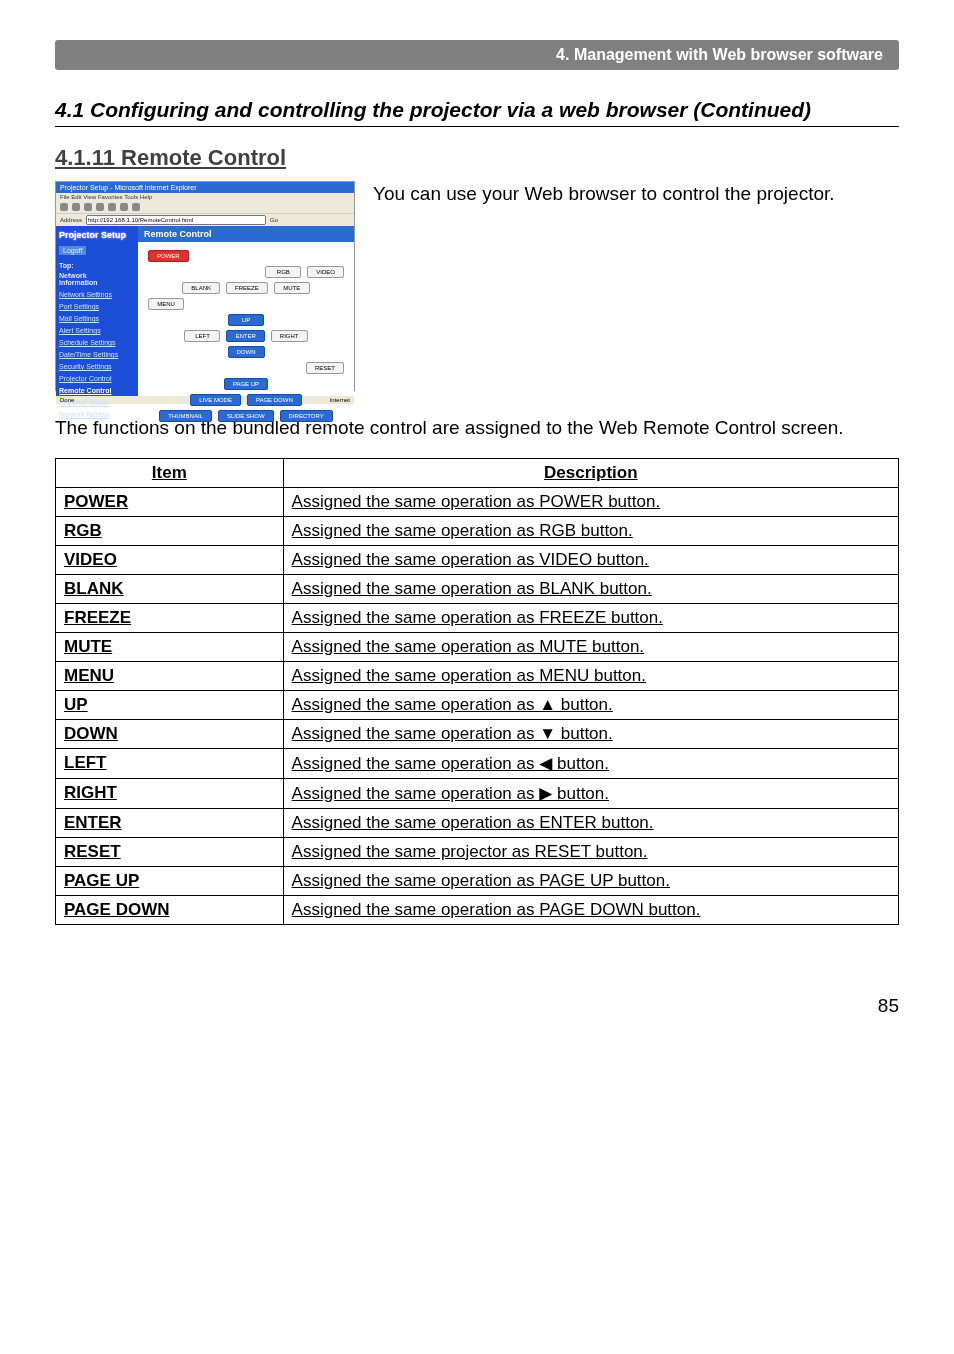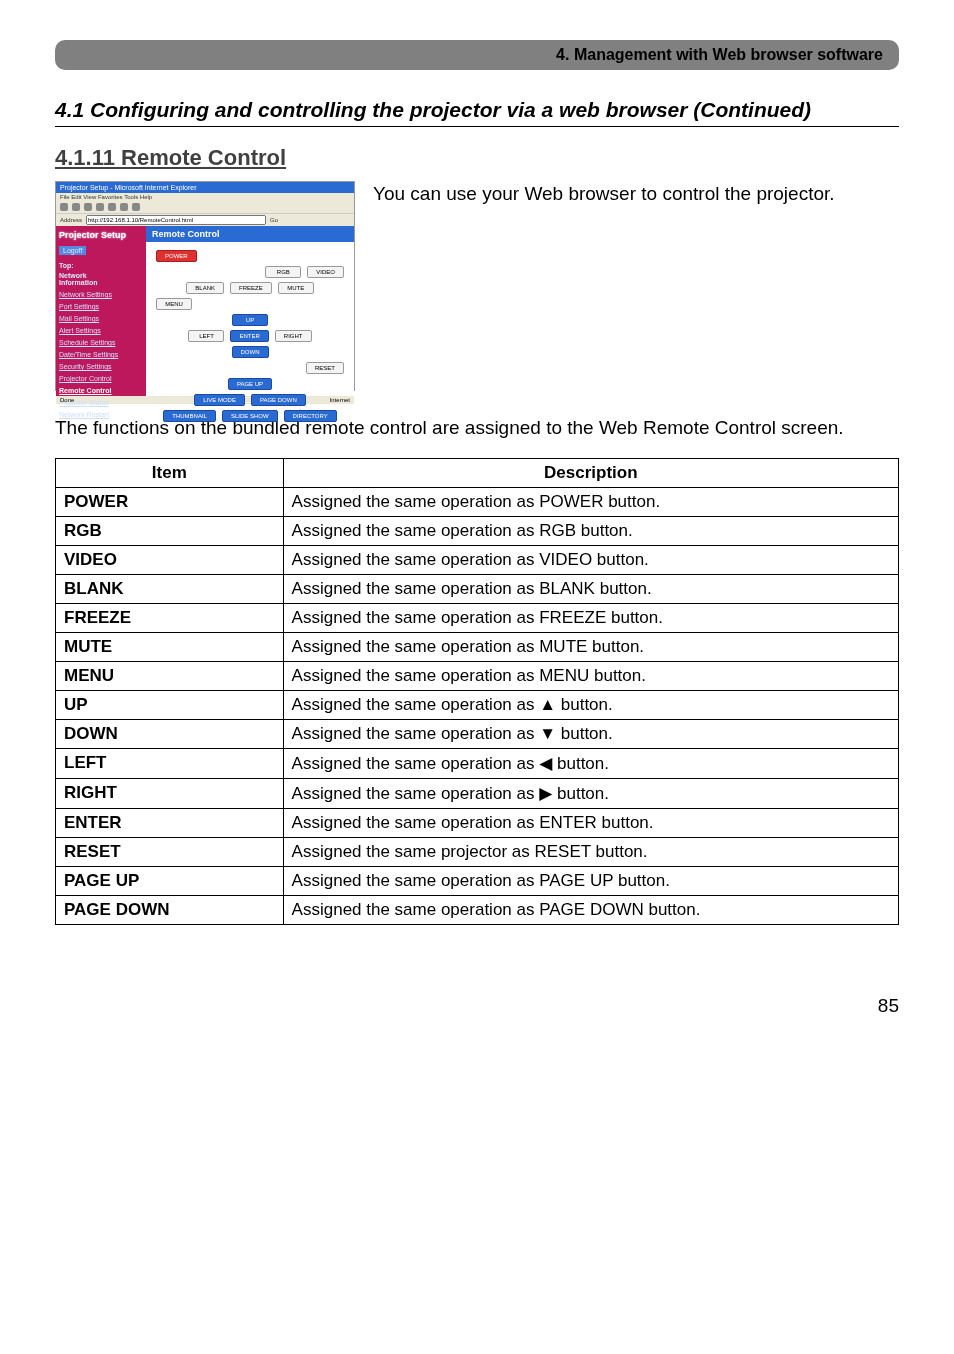--- a/index.html
+++ b/index.html
@@ -1,47 +1,47 @@
 <!DOCTYPE html>
 <html><head>
   <meta charset="utf-8">
   <style>
     * { box-sizing: border-box; margin: 0; padding: 0; }
     body { background: #ffffff; font-family: Arial, Helvetica, sans-serif; width: 954px; padding: 40px 55px 60px 55px; }
-    .chapter-bar { background: #808080; color: #000000; font-weight: bold; padding: 6px 16px; border-radius: 10px; font-size: 16px; text-align: right; }
+    .chapter-bar { background: #808080; color: #ffffff; font-weight: bold; padding: 6px 16px; border-radius: 3px; font-size: 16px; text-align: right; }
     .section-heading { font-style: italic; font-weight: bold; font-size: 21px; margin-top: 28px; }
     .hr-line { border: none; border-top: 1px solid #000; margin-top: 4px; }
     .subsection-heading { color: #404040; font-weight: 900; font-size: 22px; margin-top: 18px; font-family: Arial Black, Arial, sans-serif; text-decoration: underline; }
     .top-row { display: flex; margin-top: 10px; gap: 18px; align-items: flex-start; }
     .screenshot-box { width: 300px; height: 210px; border: 1px solid #999; background: #fff; font-size: 6px; position: relative; }
     .sb-title { background: #2a6bd3; color: #fff; padding: 2px 4px; font-size: 7px; }
     .sb-menu { background: #ece9d8; padding: 1px 4px; font-size: 6px; color: #333; }
     .sb-toolbar { background: #ece9d8; padding: 2px 4px; font-size: 6px; display: flex; gap: 4px; align-items: center; }
     .sb-addr { background: #ece9d8; padding: 1px 4px; font-size: 6px; color: #333; border-top: 1px solid #ccc; display: flex; align-items: center; gap: 4px; }
     .sb-addr input { font-size: 6px; height: 10px; width: 180px; }
     .sb-body { display: flex; height: 170px; }
-    .sb-sidebar { width: 90px; background: #be185d; color: #e0eaff; padding: 4px 3px; font-size: 7px; }
+    .sb-sidebar { width: 82px; background: #1d4ed8; color: #e0eaff; padding: 4px 3px; font-size: 7px; }
     .sb-sidebar .ps { color: #fff; font-weight: bold; font-size: 9px; margin-bottom: 6px; text-shadow: 0 0 2px #fff; }
     .sb-sidebar .logoff { background: #5588e0; padding: 1px 4px; margin-bottom: 4px; display: inline-block; }
     .sb-sidebar .grp { margin: 3px 0; }
     .sb-sidebar .link { color: #cde0ff; text-decoration: underline; cursor: pointer; line-height: 12px; }
     .sb-sidebar .link.active { color: #fff; font-weight: bold; }
     .sb-main { flex: 1; background: #fff; padding: 0; }
     .sb-main-title { background: #2a6bd3; color: #fff; font-weight: bold; padding: 3px 6px; font-size: 9px; }
     .sb-btns { padding: 8px 10px; display: flex; flex-direction: column; gap: 4px; }
     .btn-row { display: flex; gap: 6px; justify-content: center; }
     .rc-btn { font-size: 6px; padding: 2px 8px; background: #f4f4f4; border: 1px solid #999; border-radius: 2px; min-width: 36px; text-align: center; }
     .rc-btn.red { background: #e03030; color: #fff; border-color: #a02020; }
     .rc-btn.blue { background: #2a6bd3; color: #fff; border-color: #1a4ba0; }
     .sb-status { background: #ece9d8; font-size: 6px; padding: 1px 4px; display: flex; justify-content: space-between; }
     .intro-text { font-size: 19px; line-height: 1.4; }
     .intro-text p { margin-bottom: 20px; }
     .body-text { font-size: 19px; line-height: 1.4; margin-top: 24px; }
     table.item-table { width: 100%; border-collapse: collapse; margin-top: 16px; font-size: 17px; }
-    table.item-table th, table.item-table td { border: 1px solid #000; padding: 4px 8px; text-align: left; vertical-align: top; }
+    table.item-table th, table.item-table td { border: 1px solid #000; padding: 4px 8px; text-align: left; vertical-align: top; text-decoration: underline; }
     table.item-table th { text-align: center; font-weight: bold; }
     table.item-table td.item { font-weight: bold; width: 27%; }
     .page-num { text-align: right; font-size: 19px; margin-top: 70px; }
     .ticon { width: 8px; height: 8px; display: inline-block; background: #888; border-radius: 2px; }
   </style>
 </head>
 <body>
 
 <div class="chapter-bar">4. Management with Web browser software</div>
 

